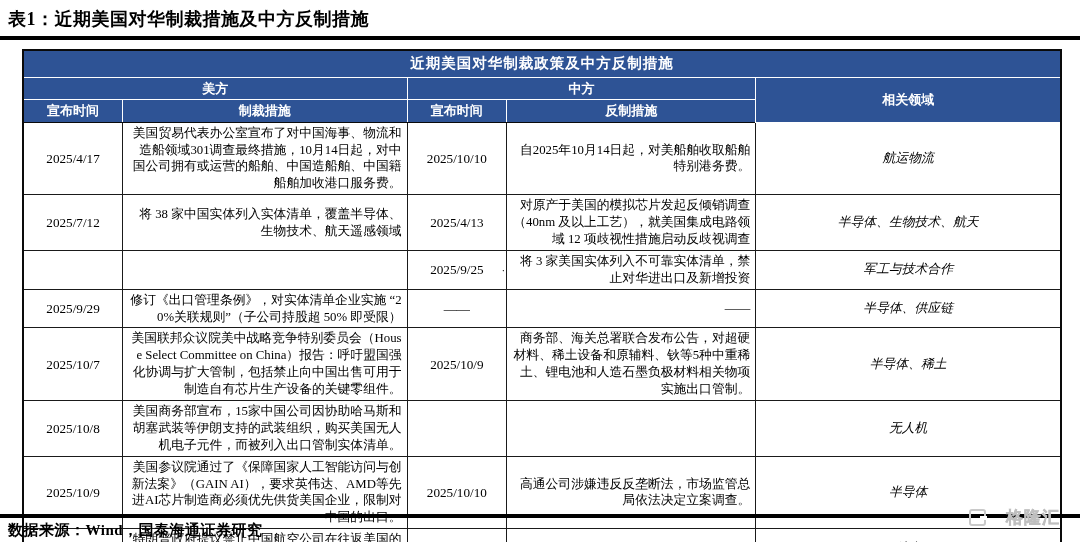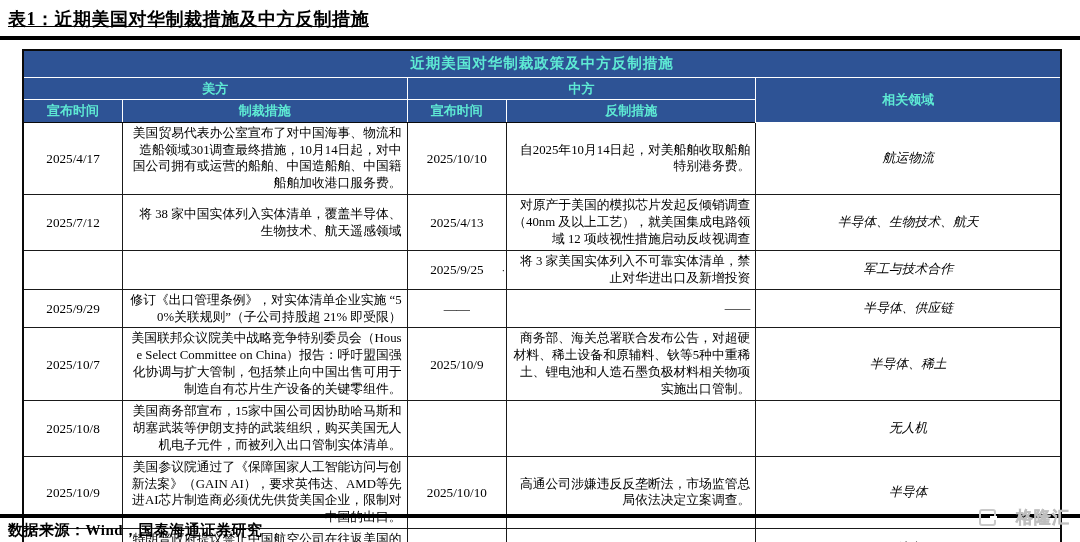--- a/index.html
+++ b/index.html
@@ -8,42 +8,41 @@
     font-family: "Liberation Serif", "DejaVu Serif", serif;
     color: #000;
     position: relative;
   }
   
   .page-title {
     font-size: 18px;
     font-weight: bold;
     padding: 7px 8px 4px 8px;
     letter-spacing: 0.5px;
-    text-decoration: underline;
   }
   .top-rule {
     width: 1080px; height: 4px; background: #000; margin-top: 1px;
   }
   
   .tbl-wrap { margin: 9px 18px 0 22px; }
   table.tbl {
     width: 1040px;
     border-collapse: collapse;
     table-layout: fixed;
     border: 2px solid #0a0a0a;
   }
   .tbl col.c-usdate { width: 9.6%; }
   .tbl col.c-usmeas { width: 27.4%; }
   .tbl col.c-cndate { width: 9.6%; }
   .tbl col.c-cnmeas { width: 24.0%; }
   .tbl col.c-rel    { width: 29.4%; }
 
   .tbl thead th {
     background: #2E5395;
-    color: #5eead4;
+    color: #ffffff;
     font-weight: bold;
     border: 1px solid #ffffff;
     padding: 2px 4px;
     font-size: 13px;
     line-height: 1.35;
   }
   .tbl thead tr.caption th {
     font-size: 14.5px;
     letter-spacing: 1px;
     padding: 3px 4px;
@@ -70,21 +69,21 @@
   .bottom-rule {
     position: absolute; left: 0; top: 514px;
     width: 1080px; height: 4px; background: #000;
   }
   .source-note {
     position: absolute; left: 8px; top: 521px;
     font-size: 15px; font-weight: bold; letter-spacing: 0.5px;
   }
   
   .watermark {
-    position: absolute; right: 10px; top: 506px;
+    position: absolute; right: 20px; top: 506px;
     display: flex; align-items: center; gap: 20px;
     color: #c9c9c9;
   }
   .wm-icon {
     width: 17px; height: 17px;
     border: 2.5px solid #c9c9c9;
     border-radius: 3px;
     position: relative;
   }
   .wm-icon::after {
@@ -148,21 +147,21 @@
         <td class="date"></td>
         <td class="meas"></td>
         <td class="date">
           <span>2025/9/25</span><span class="dot">·</span>
         </td>
         <td class="meas">将 3 家美国实体列入不可靠实体清单，禁止对华进出口及新增投资</td>
         <td class="rel">军工与技术合作</td>
       </tr>
       <tr>
         <td class="date">2025/9/29</td>
-        <td class="meas">修订《出口管理条例》，对实体清单企业实施 “50%关联规则”（子公司持股超 21% 即受限）</td>
+        <td class="meas">修订《出口管理条例》，对实体清单企业实施 “20%关联规则”（子公司持股超 50% 即受限）</td>
         <td class="date">——</td>
         <td class="meas">——</td>
         <td class="rel">半导体、供应链</td>
       </tr>
       <tr>
         <td class="date">2025/10/7</td>
         <td class="meas">美国联邦众议院美中战略竞争特别委员会（House Select Committee on China）报告：呼吁盟国强化协调与扩大管制，包括禁止向中国出售可用于制造自有芯片生产设备的关键零组件。</td>
         <td class="date">2025/10/9</td>
         <td class="meas">商务部、海关总署联合发布公告，对超硬材料、稀土设备和原辅料、钬等5种中重稀土、锂电池和人造石墨负极材料相关物项实施出口管制。</td>
         <td class="rel">半导体、稀土</td>

